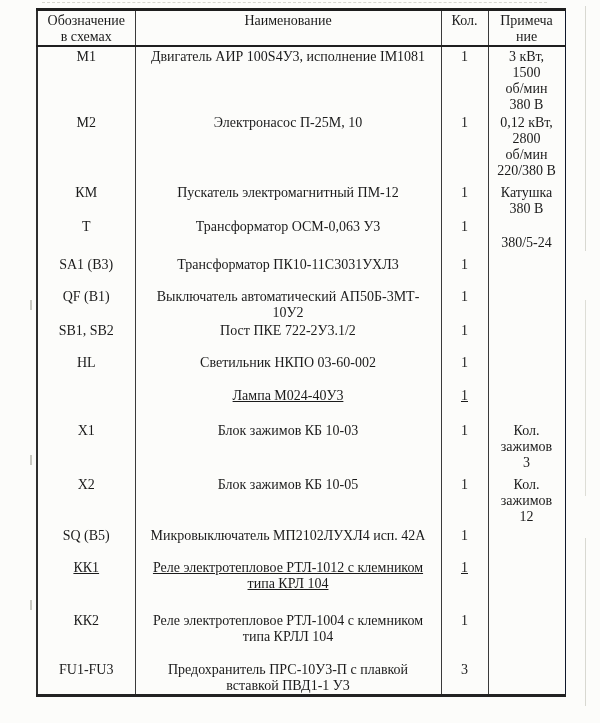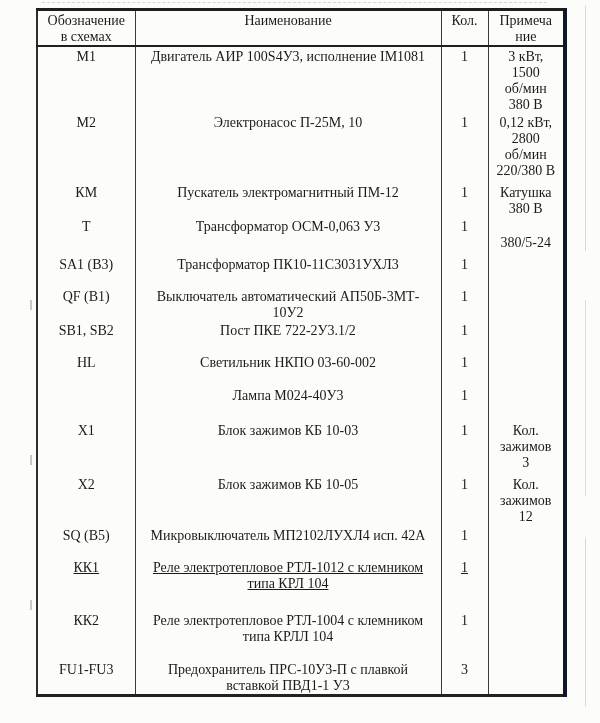--- a/index.html
+++ b/index.html
@@ -20,26 +20,26 @@
   col.c1{width:98px;} col.c2{width:306px;} col.c3{width:47px;} col.c4{width:77px;}
   th,td{
     vertical-align:top;text-align:center;
     padding:2px 5px 0 5px;
     font-size:14px;line-height:16px;
     white-space:pre-line;
     overflow:visible;
   }
   th{font-weight:normal;border-bottom:2px solid #1f1f1f;}
   .bR{border-right:1px solid #3a3a3a;}
-  .bRf{border-right:4px solid #0f172a;margin-top:7px;}
+  .bRf{border-right:1px solid #0f172a;margin-top:7px;}
   tr.hr {height:34px;}
   tr.r0 {height:66px;} tr.r1 {height:70px;} tr.r2 {height:32px;}
   tr.r3 {height:38px;} tr.r4 {height:32px;} tr.r5 {height:34px;}
   tr.r6 {height:34px;} tr.r7 {height:32px;} tr.r8 {height:33px;}
-  tr.r9 {height:35px;} tr.r10{height:54px;} tr.r11{height:51px;}
+  tr.r9 {height:35px;text-decoration:underline;} tr.r10{height:54px;} tr.r11{height:51px;}
   tr.r12{height:32px;} tr.r13{height:53px;text-decoration:underline;} tr.r14{height:49px;padding-left:16px;}
   tr.r15{height:28px;}
   td.note-offset{padding-top:18px;}
   
   .artifact{position:absolute;pointer-events:none;}
   .top-smudge{left:42px;top:2px;width:505px;height:0;border-top:1px dashed #d6d6cf;}
   .right-faint{left:585px;top:6px;width:1px;height:700px;
     background:linear-gradient(#d8d8d1 0 35%,transparent 35% 42%,#ddddd6 42% 70%,transparent 70% 76%,#d8d8d1 76% 100%);}
   .left-tick{left:30px;width:2px;height:10px;background:#c9c9c2;}
 </style>

